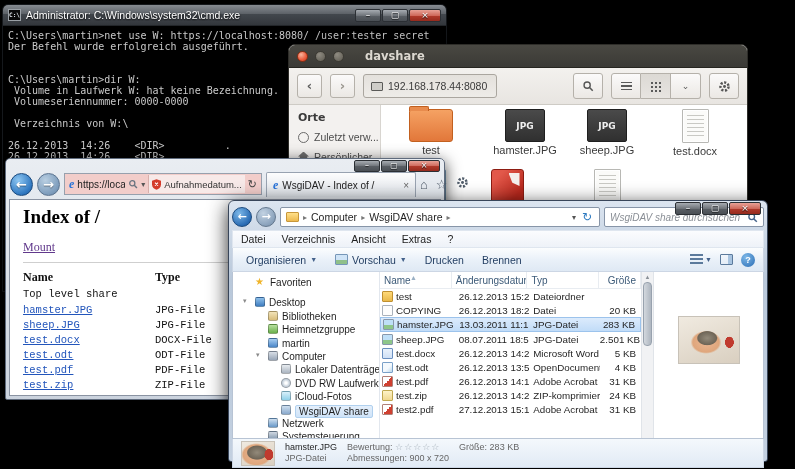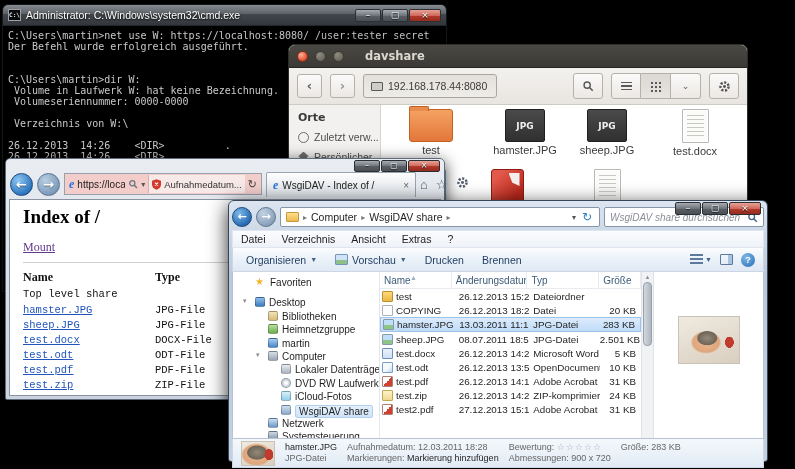--- a/index.html
+++ b/index.html
@@ -196,21 +196,21 @@
   .ind-ind1{padding-left:13px}
   .ind-ind2{padding-left:26px}
   .ex-list{flex:1;border-left:1px solid #e2e7ee;overflow:hidden;position:relative}
   .ex-cols{display:flex;height:17px;align-items:center;font-size:10px;color:#3c5a78;
       border-bottom:1px solid #e8ecf1}
   .ex-col{padding:0 4px;border-right:1px solid #e8ecf1;height:17px;line-height:17px;position:relative;
       white-space:nowrap;overflow:hidden}
   .col-name{width:72px}
   .col-date{width:76px}
   .col-type{width:72px}
-  .col-size{width:42px;}
+  .col-size{width:42px;text-align:right}
   .sort-caret{position:absolute;top:-3px;left:30px;font-size:7px;color:#9ab0c4}
   .ex-row{display:flex;align-items:center;height:14px;font-size:9.8px;color:#1f1f1f;padding-left:2px}
   .ex-row>span{white-space:nowrap;overflow:hidden}
   .row-ic{width:11px;height:11px;margin-right:3px;flex:0 0 auto;border-radius:1px;border:1px solid rgba(0,0,0,.25)}
   .row-ic.k-folder{background:linear-gradient(#ffd978,#e8b84a);border-color:#c09030}
   .row-ic.k-file{background:#fdfdfd;border-color:#aab2bc}
   .row-ic.k-image{background:linear-gradient(#bfe0f8 55%,#8ec68a 55%);border-color:#8898ac}
   .row-ic.k-docx{background:linear-gradient(#eaf2fc,#cfe0f5);border-color:#6a8fc0}
   .row-ic.k-odt{background:linear-gradient(135deg,#f4f9fd 55%,#bcd8ec);border-color:#7aa0c8}
   .row-ic.k-pdf{background:linear-gradient(135deg,#fff 50%,#d04030 50%);border-color:#b08078}
@@ -663,21 +663,21 @@
     <span class="rc-date">26.12.2013 14:26</span>
     <span class="rc-type">Microsoft Word D...</span>
     <span class="rc-size">5 KB</span>
   </div>
 
   <div class="ex-row">
     <span class="row-ic k-odt"></span>
     <span class="rc-name">test.odt</span>
     <span class="rc-date">26.12.2013 13:55</span>
     <span class="rc-type">OpenDocument T...</span>
-    <span class="rc-size">10 KB</span>
+    <span class="rc-size">4 KB</span>
   </div>
 
   <div class="ex-row">
     <span class="row-ic k-pdf"></span>
     <span class="rc-name">test.pdf</span>
     <span class="rc-date">26.12.2013 14:19</span>
     <span class="rc-type">Adobe Acrobat D...</span>
     <span class="rc-size">31 KB</span>
   </div>
 
@@ -706,24 +706,20 @@
       <div class="photo"></div>
     </div>
   </div>
   <footer class="ex-details">
     <span class="photo mini"></span>
     <span class="dcol">
       <span class="dname">hamster.JPG</span>
       <span>JPG-Datei</span>
     </span>
     <span class="dcol">
-      <span>Aufnahmedatum: 12.03.2011 18:28</span>
-      <span><span>Markierungen:</span> <span class="dval">Markierung hinzufügen</span></span>
-    </span>
-    <span class="dcol">
       <span><span>Bewertung:</span> <span class="stars">☆☆☆☆☆</span></span>
       <span>Abmessungen: 900 x 720</span>
     </span>
     <span class="dcol">
       <span>Größe: 283 KB</span>
       <span>&nbsp;</span>
     </span>
   </footer>
 </section>
 

